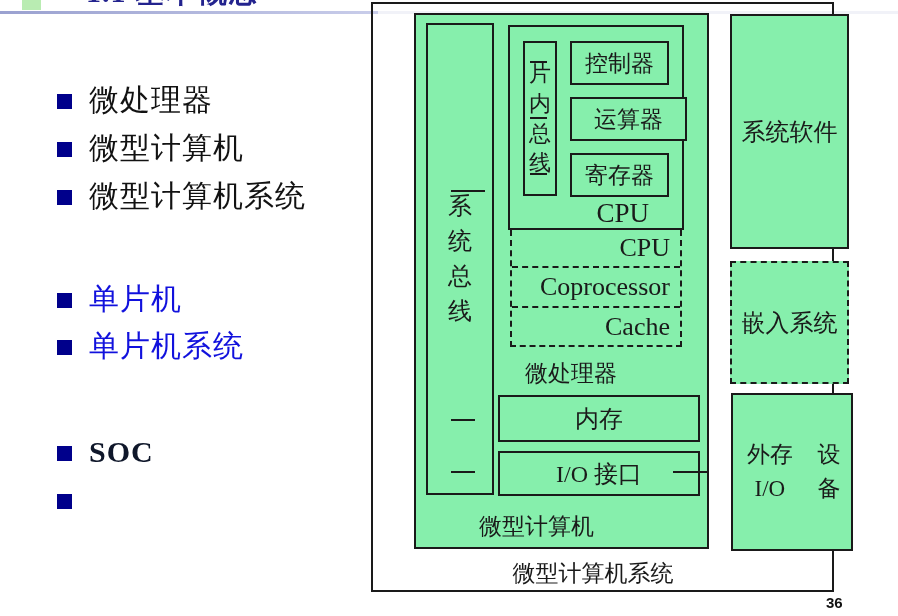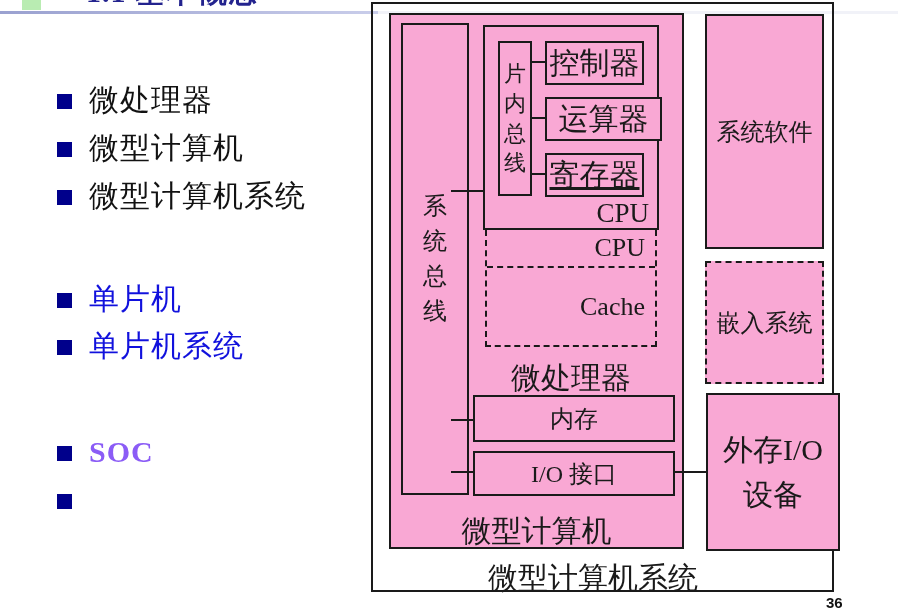--- a/index.html
+++ b/index.html
@@ -17,35 +17,35 @@
   .hdr-title-clip { position:absolute; left:86px; top:0; height:10px; width:280px; overflow:hidden; }
   .hdr-title-clip .t { position:absolute; left:0; top:-28px; font-size:30px; font-weight:bold;
                color:#23238e; white-space:nowrap; letter-spacing:1px; }
 
   
   .bullet-row { position:absolute; left:57px; height:44px; display:flex; align-items:center; gap:17px; }
   .bullet-sq  { width:15px; height:15px; background:#00008b; flex:none; margin-top:2px; }
   .bullet-text { font-size:30px; white-space:nowrap; letter-spacing:1px; }
   .c-black { color:#121212; }
   .c-blue  { color:#1111dd; }
-  .c-green { color:#8b5cf6; }
+  .c-green { color:#0f172a; }
   .bold { font-weight:bold; }
 
   
   .dg { position:absolute; left:371px; top:2px; width:463px; height:590px;
         border:2px solid #1a1a1a; box-sizing:border-box; }
-  .b  { position:absolute; box-sizing:border-box; border:2px solid #1a1a1a; background:#f9a8d4; }
+  .b  { position:absolute; box-sizing:border-box; border:2px solid #1a1a1a; background:#86efac;margin-left:25px; }
   .dashed { border-style:dashed; }
   .cbox { display:flex; align-items:center; justify-content:center; text-align:center; }
   .lbl { position:absolute; color:#1a1a1a; }
   .cn  { position:absolute; height:2px; background:#1a1a1a; }
 
   .vtext span { display:block; width:1.15em; margin:0 auto; word-break:break-all;
                 text-align:center; }
-  .f22 { font-size:22px; } .f23 { font-size:30px; } .f24 { font-size:24px; } .f27 { font-size:27px; }
+  .f22 { font-size:22px; } .f23 { font-size:23px; } .f24 { font-size:24px; } .f27 { font-size:27px; }
 
   .cpu-stack { display:flex; flex-direction:column; }
   .cpu-stack .row { box-sizing:border-box; text-align:right; padding-right:10px;
                     font-size:26px; display:flex; align-items:center; justify-content:flex-end; }
   .cpu-stack .row + .row { border-top:2px dashed #1a1a1a; }
 
   .pageno { position:absolute; left:826px; top:594px; font-family:"Liberation Sans",sans-serif;
             font-weight:bold; font-size:15px; color:#111; }
 </style>
 </head>
@@ -101,28 +101,29 @@
     <div class="b cbox vtext" style="left:125px; top:37px; width:34px; height:155px;">
       <span class="f22" style="line-height:1.35;">片内总线</span>
     </div>
 
     <div class="b cbox f23" style="left:172px; top:37px; width:99px; height:44px;">
       <span>控制器</span>
     </div>
     <div class="b cbox f23" style="left:172px; top:93px; width:117px; height:44px;">
       <span>运算器</span>
     </div>
-    <div class="b cbox f23" style="left:172px; top:149px; width:99px; height:44px;text-decoration:underline;">
+    <div class="b cbox f23" style="left:172px; top:149px; width:99px; height:44px;">
       <span>寄存器</span>
     </div>
 
     <div class="lbl f27" style="left:110px; top:194px; width:166px; text-align:right;">CPU</div>
 
     <div class="b dashed cpu-stack" style="left:112px; top:226px; width:172px; height:117px; border-top:none;">
       <div class="row" style="height:36px;">CPU</div>
+      <div class="row" style="height:40px;">Coprocessor</div>
       <div class="row" style="flex:1;">Cache</div>
     </div>
 
     <div class="lbl f23" style="left:112px; top:354px; width:172px; text-align:center;">微处理器</div>
 
     <div class="b cbox f24" style="left:100px; top:391px; width:202px; height:47px;">
       <span>内存</span>
     </div>
 
     <div class="b cbox f24" style="left:100px; top:447px; width:202px; height:45px;">
@@ -134,21 +135,21 @@
     <div class="lbl f23" style="left:0; top:554px; width:440px; text-align:center;">微型计算机系统</div>
 
     <div class="b cbox f24" style="left:332px; top:10px; width:119px; height:235px;">
       <span>系统软件</span>
     </div>
 
     <div class="b dashed cbox f24" style="left:332px; top:257px; width:119px; height:123px;">
       <span>嵌入系统</span>
     </div>
 
-    <div class="b cbox f23" style="left:333px; top:389px; width:134px; height:158px; flex-direction:column; line-height:1.5;">
+    <div class="b cbox f23" style="left:333px; top:389px; width:122px; height:158px; flex-direction:row; line-height:1.5;">
       <span>外存I/O</span>
       <span>设备</span>
     </div>
 
     <div class="cn" style="left:78px;  top:186px; width:34px;"></div>
     <div class="cn" style="left:78px;  top:415px; width:24px;"></div>
     <div class="cn" style="left:78px;  top:467px; width:24px;"></div>
     <div class="cn" style="left:300px; top:467px; width:35px;"></div>
     <div class="cn" style="left:157px; top:57px;  width:17px;"></div>
     <div class="cn" style="left:157px; top:113px; width:17px;"></div>

